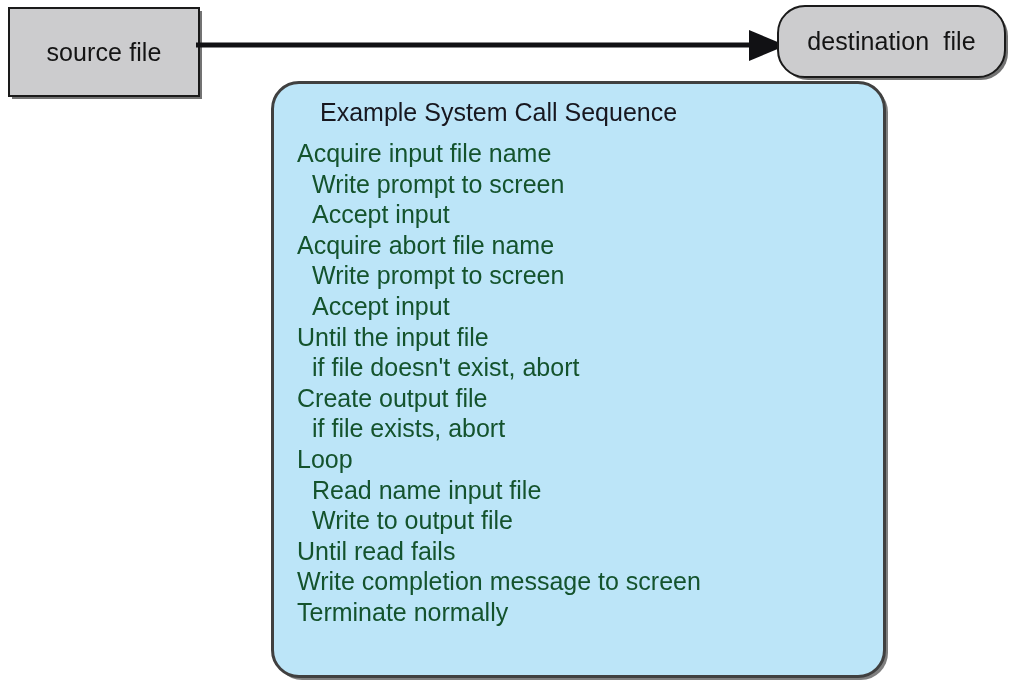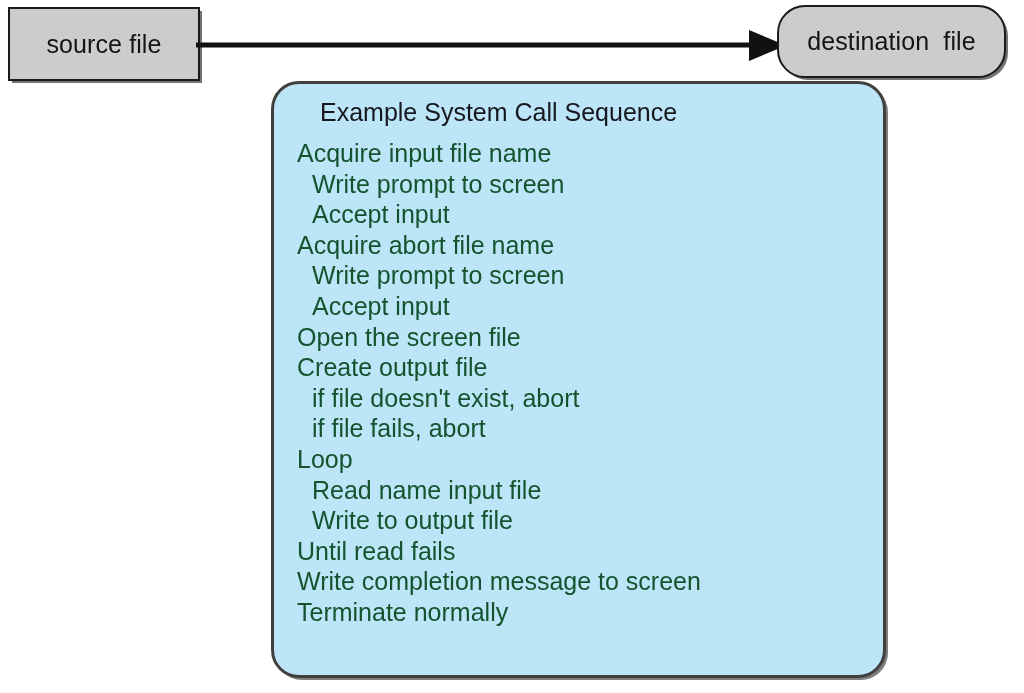--- a/index.html
+++ b/index.html
@@ -30,21 +30,21 @@
     color: #141414;
     font-size: 25px;
     line-height: 1;
     letter-spacing: 0.1px;
     box-shadow: 3px 3px 0 -1px rgba(0,0,0,0.55);
   }
   #source-file-box {
     left: 8px;
     top: 7px;
     width: 192px;
-    height: 74px;
+    height: 90px;
   }
   #destination-file-box {
     left: 777px;
     top: 5px;
     width: 229px;
     height: 73px;
     border-radius: 28px;
   }
   .file-box-label { white-space: pre; }
 
@@ -116,24 +116,24 @@
 
   <div id="sequence-panel">
     <div id="sequence-title">Example System Call Sequence</div>
     <div id="sequence-steps">
         <div class="step-line">Acquire input file name</div>
         <div class="step-line indent-1">Write prompt to screen</div>
         <div class="step-line indent-1">Accept input</div>
         <div class="step-line">Acquire abort file name</div>
         <div class="step-line indent-1">Write prompt to screen</div>
         <div class="step-line indent-1">Accept input</div>
-        <div class="step-line">Open the screen file</div>
+        <div class="step-line">Until the input file</div>
+        <div class="step-line indent-1">if file doesn't exist, abort</div>
         <div class="step-line">Create output file</div>
-        <div class="step-line indent-1">if file doesn't exist, abort</div>
-        <div class="step-line indent-1">if file fails, abort</div>
+        <div class="step-line indent-1">if file exists, abort</div>
         <div class="step-line">Loop</div>
         <div class="step-line indent-1">Read name input file</div>
         <div class="step-line indent-1">Write to output file</div>
         <div class="step-line">Until read fails</div>
         <div class="step-line">Write completion message to screen</div>
         <div class="step-line">Terminate normally</div>
       </div>
   </div>
 
 </div>

